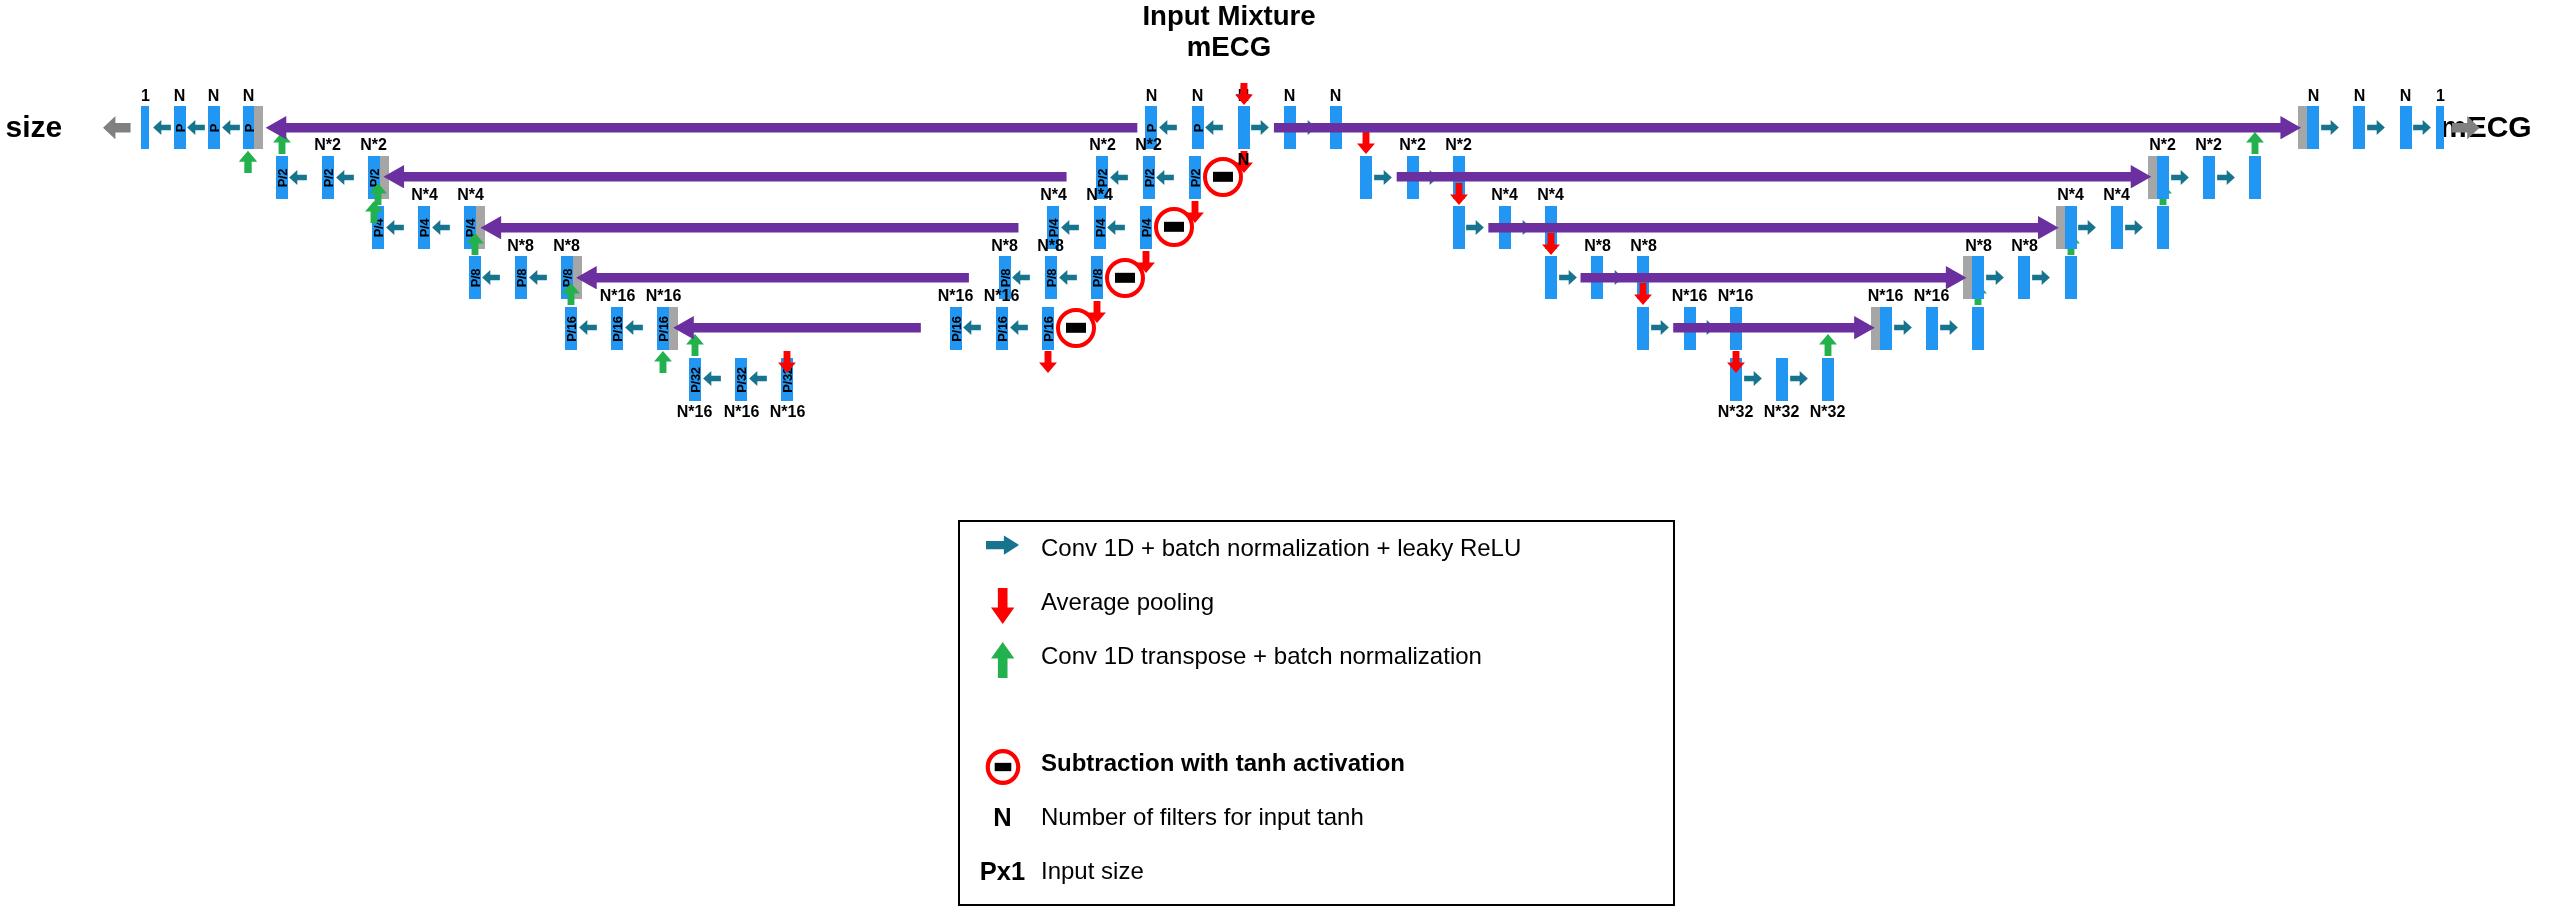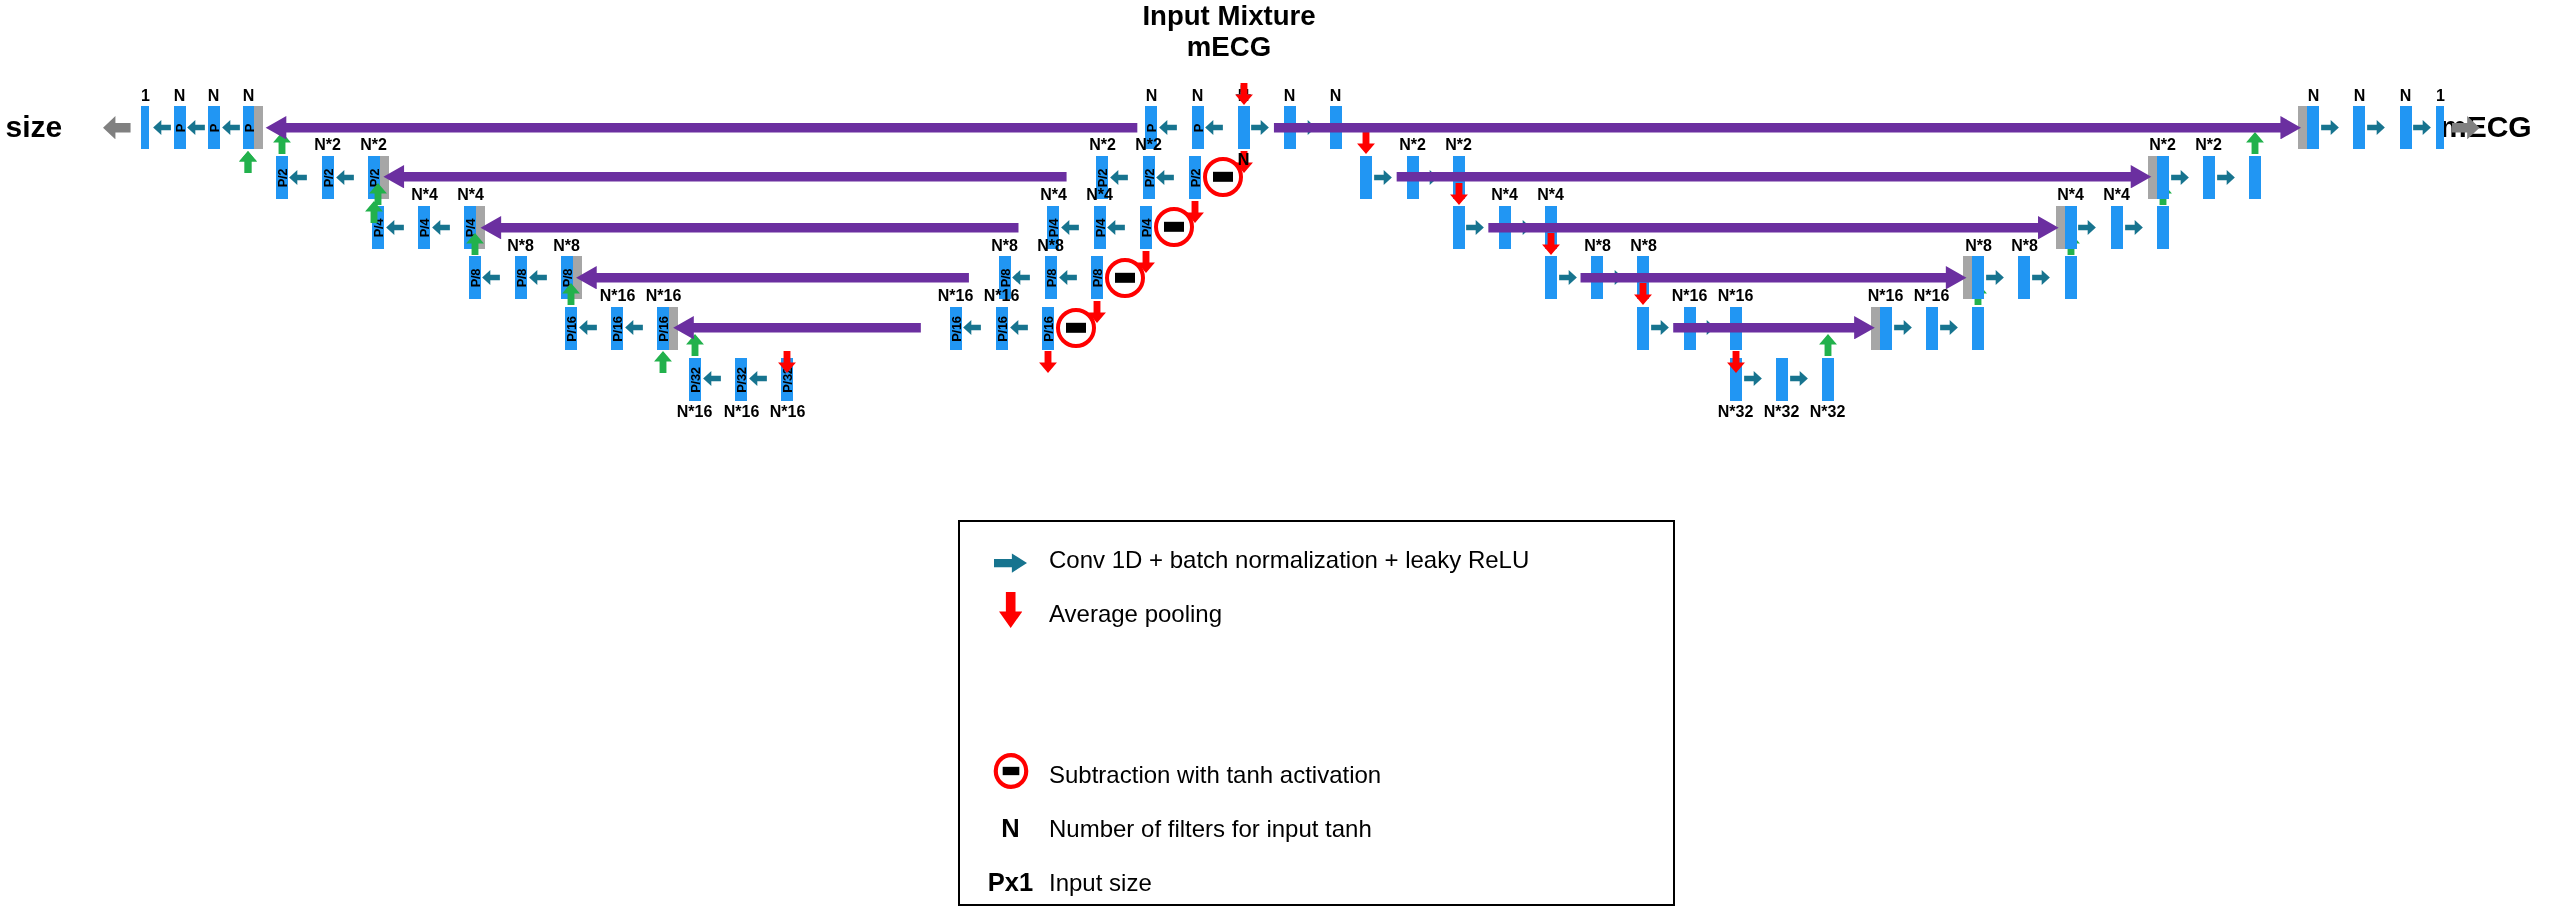--- a/index.html
+++ b/index.html
@@ -39,21 +39,21 @@
 
   .bigtext{position:absolute;font-weight:bold;color:#000;white-space:nowrap;}
   #title{font-size:27.6px;text-align:center;line-height:1.12;left:1229px;top:1.4px;width:289px;
          transform:translateX(-50%);}
   #fecg-label{font-size:30px;left:5.5px;top:110px;}
   #mecg-label{font-size:30px;left:2440px;top:110px;}
 
   
   #legend{position:absolute;left:958px;top:520px;width:717px;height:386px;
           border:2.1px solid #000;background:#fff;box-sizing:border-box;}
-  .lrow{position:absolute;left:12px;width:100%;height:40px;display:flex;align-items:flex-end;}
+  .lrow{position:absolute;left:4px;width:100%;height:40px;display:flex;align-items:flex-start;}
   .lrow .gly{width:77px;flex:0 0 77px;display:flex;align-items:center;justify-content:center;}
   .lrow .ltxt{font-size:24px;color:#000;white-space:nowrap;font-family:"Liberation Sans",sans-serif;}
   .lrow .gtxt{font-size:25.5px;font-weight:bold;color:#000;}
 </style>
 </head>
 <body>
 
 <div id="stage">
 
   <div id="title" class="bigtext">
@@ -644,21 +644,29 @@
         <span class="ltxt">Conv 1D + batch normalization + leaky ReLU</span>
       </div>
       <div class="lrow" style="top: 66px;">
         <div class="gly">
           <svg width="23.4" height="36" viewBox="0 0 34 52">
             <polygon points="10,0 24,0 24,28 34,28 17,52 0,28 10,28" fill="#ff0000"></polygon>
           </svg>
         </div>
         <span class="ltxt">Average pooling</span>
       </div>
-      <div class="lrow" style="top: 227px;">
+      <div class="lrow" style="top: 120px;">
+        <div class="gly">
+          <svg width="23.4" height="36" viewBox="0 0 34 52">
+            <polygon points="17,0 34,24 24,24 24,52 10,52 10,24 0,24" fill="#22b14c"></polygon>
+          </svg>
+        </div>
+        <span class="ltxt">Conv 1D transpose + batch normalization</span>
+      </div>
+      <div class="lrow" style="top: 227px; font-weight: bold;">
         <div class="gly">
           <svg width="36" height="36" viewBox="0 0 52 52">
             <ellipse cx="26" cy="26" rx="22" ry="23" fill="#fff" stroke="#ff0000" stroke-width="6"></ellipse>
             <rect x="14" y="20" width="24" height="12" fill="#000"></rect>
           </svg>
         </div>
         <span class="ltxt">Subtraction with tanh activation</span>
       </div>
       <div class="lrow" style="top: 281px;">
         <div class="gly">

